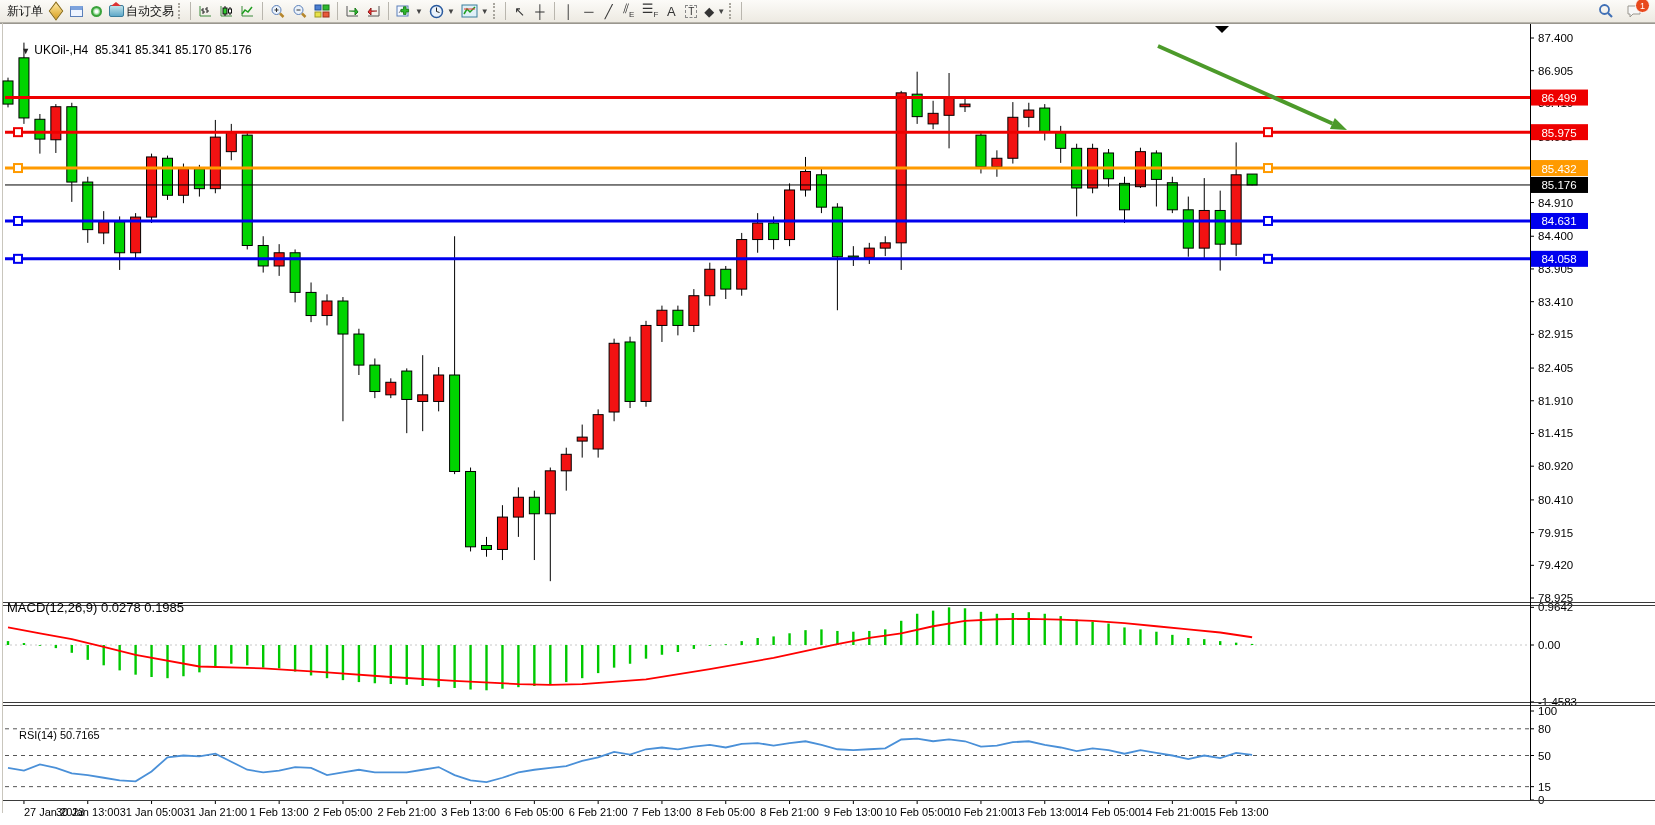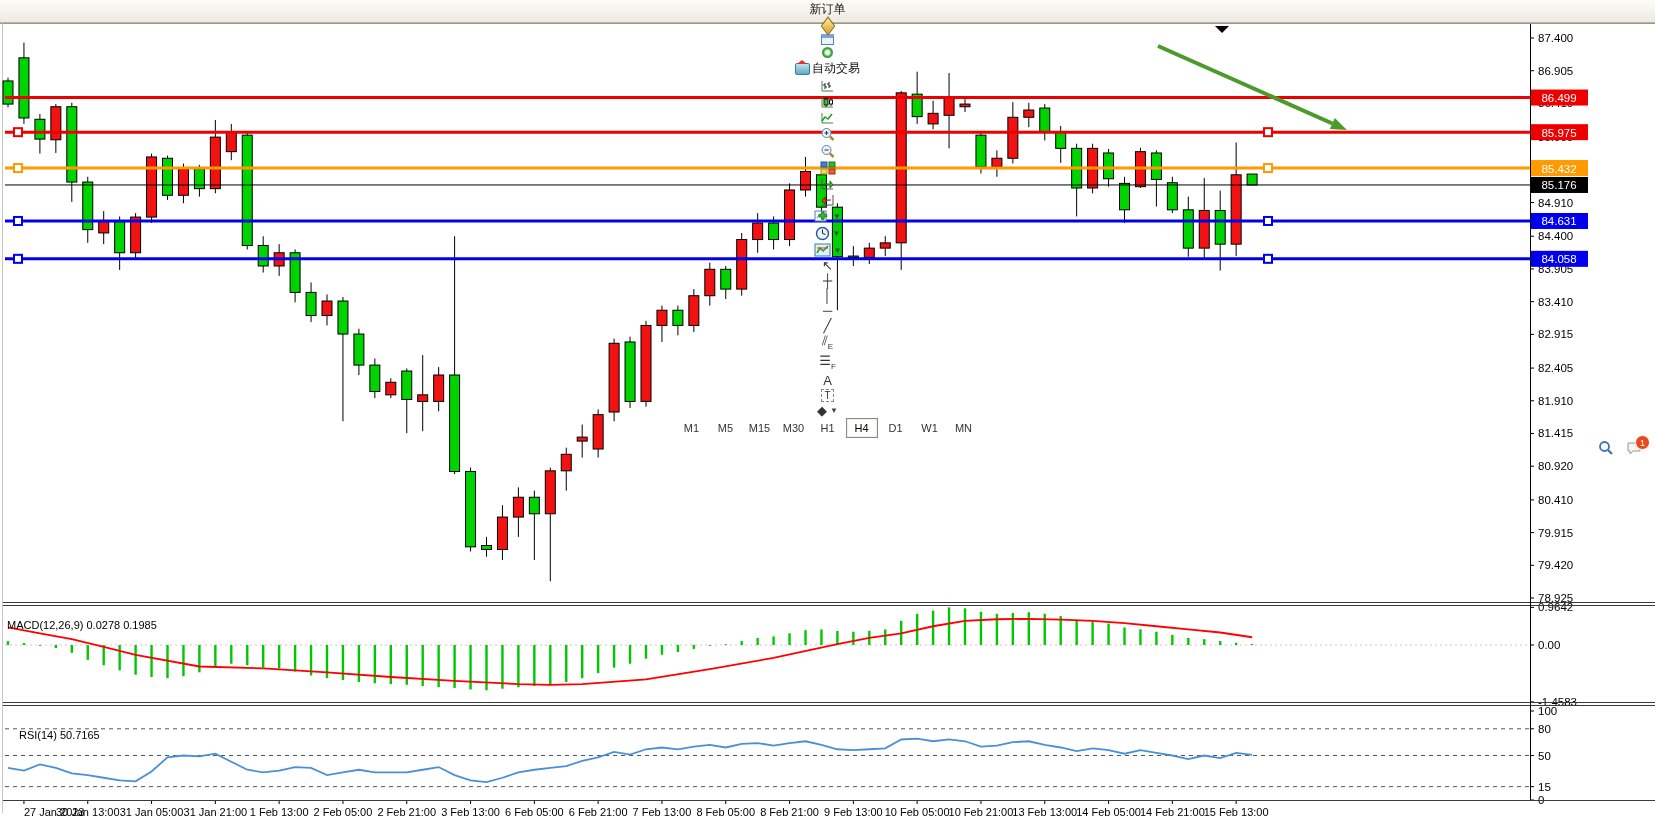--- a/index.html
+++ b/index.html
@@ -1,21 +1,21 @@
 <!DOCTYPE html>
 <html><head>
 <meta charset="utf-8">
 <style>
   html,body{margin:0;padding:0;background:#d8d5cc;}
   .app{position:relative;width:1655px;height:825px;background:#ffffff;overflow:hidden;
        font-family:"Liberation Sans","DejaVu Sans",sans-serif;}
   
   .toolbar{position:absolute;left:0;top:0;width:1655px;height:23px;
      background:linear-gradient(#fcfbf8,#edeae2);border-bottom:1px solid #b7b4ab;
-     display:flex;align-items:center;padding:0 4px;box-sizing:border-box;z-index:30;flex-direction:column;}
+     display:flex;align-items:center;padding:0 4px;box-sizing:border-box;z-index:30;}
   .tb-btn{display:inline-flex;align-items:center;justify-content:center;height:20px;min-width:20px;
      padding:0 2px;border:1px solid transparent;border-radius:2px;background:transparent;cursor:default;
      font-size:12px;color:#1a1a1a;gap:2px;}
   .tb-text{font-size:12px;color:#111;white-space:nowrap;}
   .sep{width:1px;height:18px;background:#b9b6ae;margin:0 4px;}
   .grip{width:3px;height:16px;border-left:2px dotted #a9a69e;margin:0 3px 0 1px;}
   .caret{font-size:8px;color:#444;margin-left:1px;}
   .tf-btn{display:inline-flex;align-items:center;justify-content:center;height:18px;min-width:24px;
      font-size:11px;color:#333;border:1px solid transparent;margin:0 1px;padding:0 3px;}
   .tf-btn.active{border:1px solid #8d8a82;background:#fdfdfc;box-shadow:inset 0 0 2px #ccc;color:#000;}
@@ -30,21 +30,21 @@
   .ic-textbox{font-size:10px;color:#333;border:1px dashed #888;padding:0 2px;line-height:11px;}
   .glyph{font-size:13px;color:#333;line-height:13px;}
   .glyph small{font-size:8px;vertical-align:sub;}
   .badge{position:absolute;top:-4px;right:-6px;background:#e8491d;color:#fff;border-radius:50%;
      width:13px;height:13px;font-size:9px;display:flex;align-items:center;justify-content:center;border:1px solid #fff;}
   
   .chart-svg{position:absolute;left:0;top:23px;z-index:1;}
   .overlay-label{position:absolute;z-index:10;font-size:12px;color:#000;white-space:pre;}
   .chart-title{left:8px;top:29px;}
   .chart-title .tri{font-size:9px;color:#222;margin-right:4px;}
-  .macd-label{left:7px;top:619px;font-size:11px;}
+  .macd-label{left:7px;top:600px;font-size:13px;}
   .rsi-label{left:19px;top:729px;font-size:11px;}
 </style>
 </head>
 <body>
 
 <div class="app">
 
   <div class="toolbar">
     <button class="tb-btn">
       <span class="tb-text">新订单</span>
@@ -190,31 +190,20 @@
         <span class="ic-textbox">T</span>
       </button>
     <button class="tb-btn">
         <span class="glyph">◆</span>
         <span class="caret">▼</span>
       </button>
 
     <span class="grip"></span>
       <span class="sep"></span>
 
-    <span id="tf-group" style="display:inline-flex;">
-        <span class="tf-btn">M1</span>
-        <span class="tf-btn">M5</span>
-        <span class="tf-btn">M15</span>
-        <span class="tf-btn">M30</span>
-        <span class="tf-btn">H1</span>
-        <span class="tf-btn active">H4</span>
-        <span class="tf-btn">D1</span>
-        <span class="tf-btn">W1</span>
-        <span class="tf-btn">MN</span>
-      </span>
 
     <span class="tb-right">
       <button class="tb-btn">
         <svg width="16" height="16">
             <circle cx="6.5" cy="6.5" r="4.5" fill="none" stroke="#3f6fb5" stroke-width="1.8"></circle>
             <line x1="10" y1="10" x2="14" y2="14" stroke="#3f6fb5" stroke-width="2.2"></line>
           </svg>
       </button>
       <button class="tb-btn" style="position:relative;">
         <svg width="16" height="14">
@@ -606,16 +595,19 @@
         <text x="1236.1499999999999" y="793" font-size="11" fill="#000" text-anchor="middle" font-family="Liberation Sans, DejaVu Sans, sans-serif">15 Feb 13:00</text>
       </g>
       <line x1="3" y1="579.5" x2="1655" y2="579.5" stroke="#3a3a3a"></line>
       <line x1="3" y1="582.5" x2="1655" y2="582.5" stroke="#3a3a3a"></line>
       <line x1="3" y1="679.5" x2="1655" y2="679.5" stroke="#3a3a3a"></line>
       <line x1="3" y1="682.5" x2="1655" y2="682.5" stroke="#3a3a3a"></line>
       <line x1="3" y1="777.5" x2="1655" y2="777.5" stroke="#3a3a3a"></line>
       <line x1="1530.5" y1="1" x2="1530.5" y2="777" stroke="#000"></line>
     </svg>
 
+  <div class="overlay-label chart-title">
+    <span class="tri">▼</span><span>UKOil-,H4  85.341 85.341 85.170 85.176</span>
+  </div>
   <div class="overlay-label macd-label">MACD(12,26,9) 0.0278 0.1985</div>
   <div class="overlay-label rsi-label">RSI(14) 50.7165</div>
 
 </div>
 
 </body></html>

